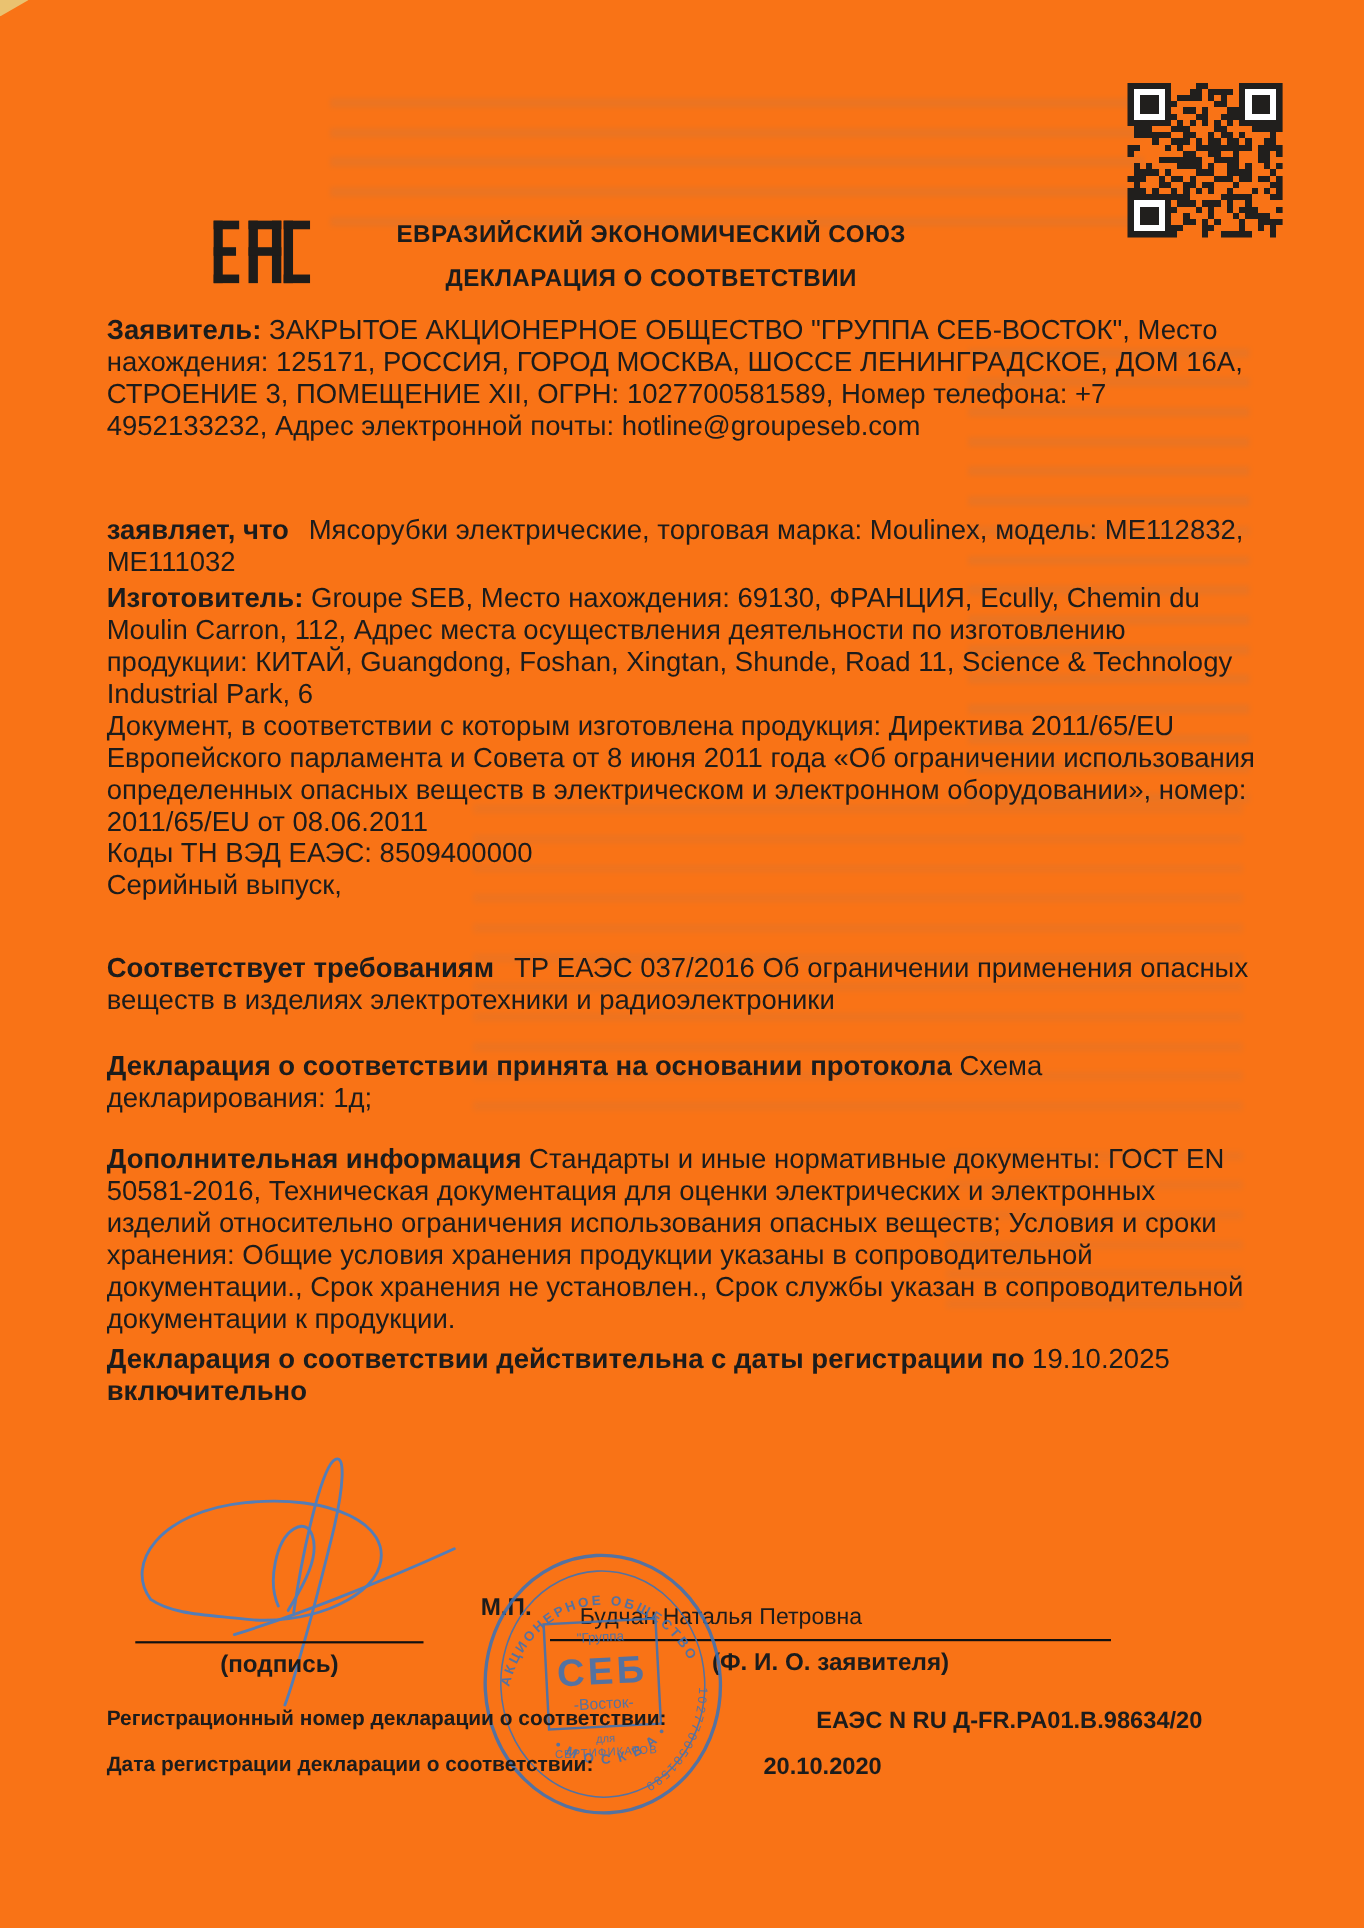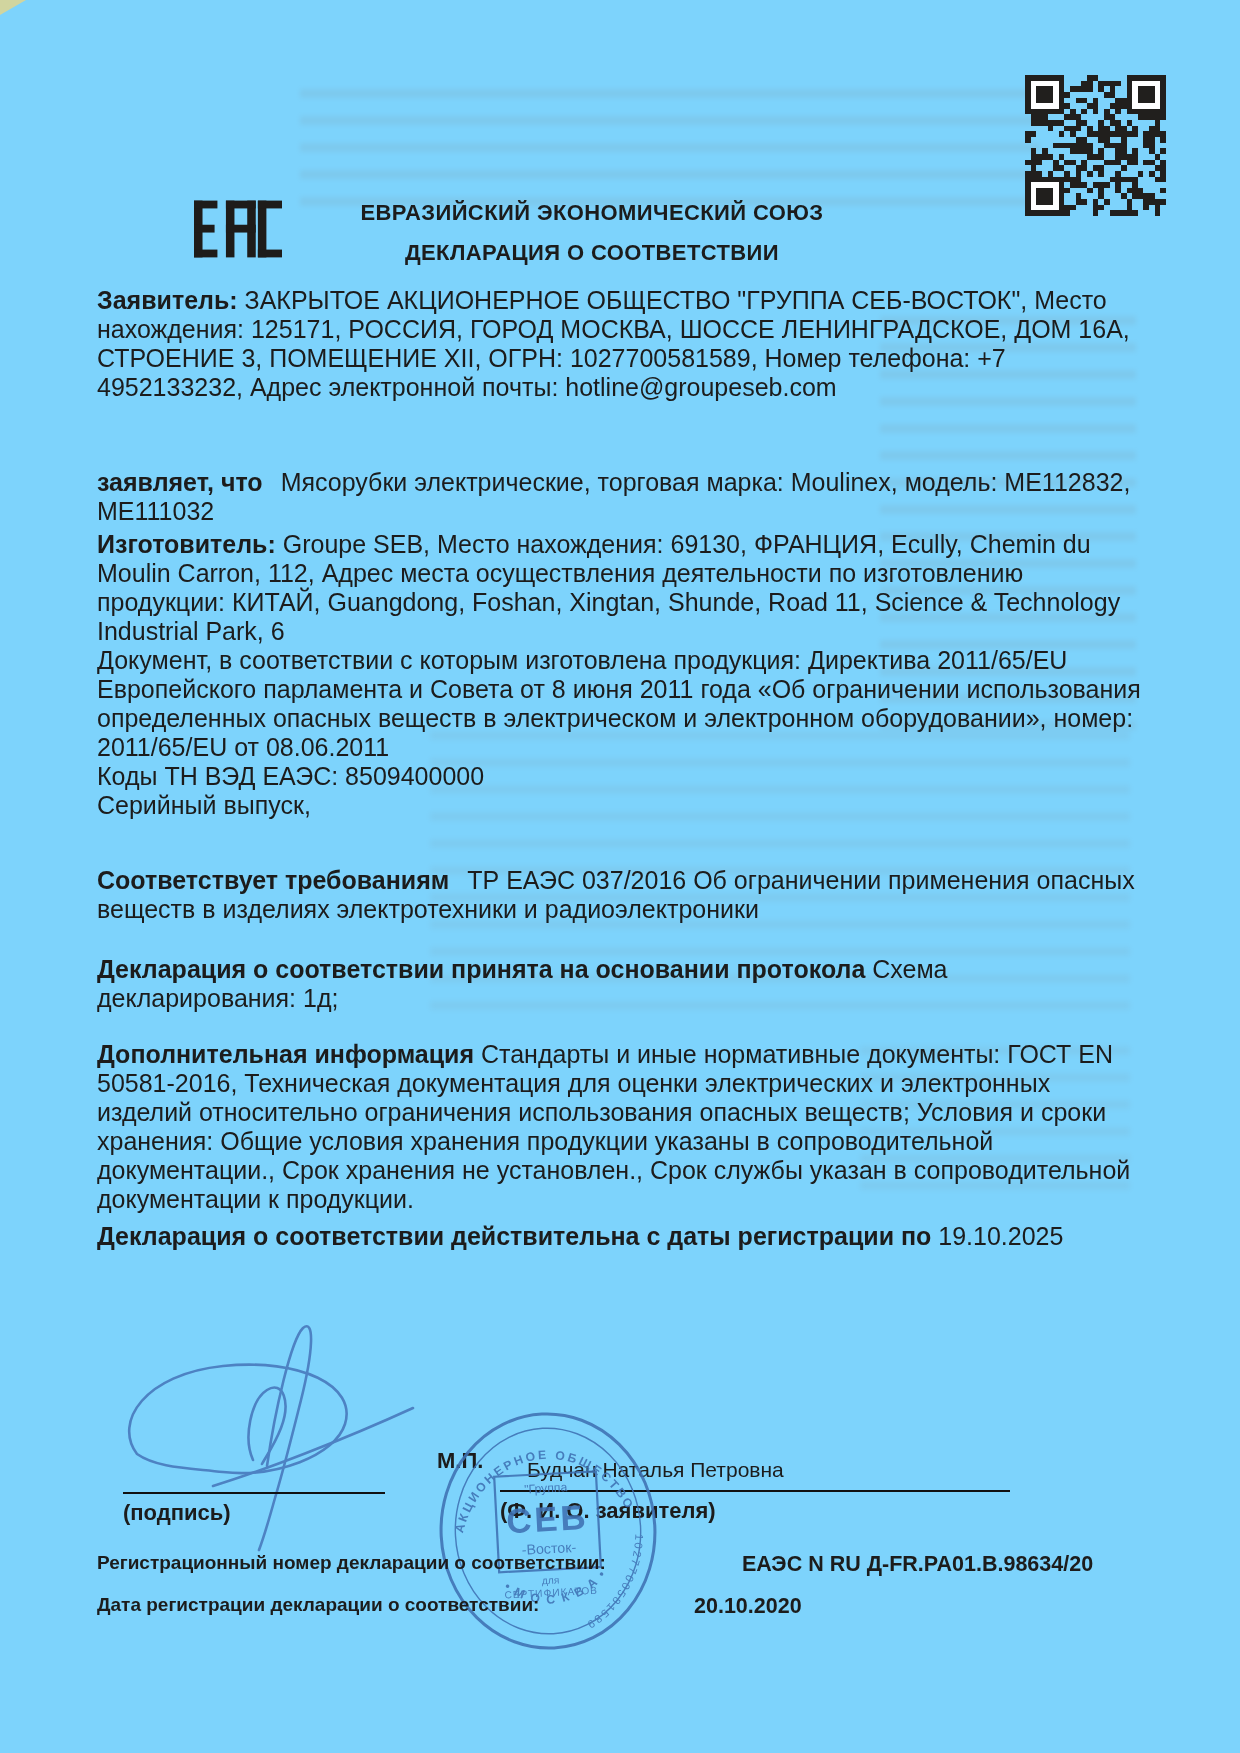--- a/index.html
+++ b/index.html
@@ -1,20 +1,20 @@
 <!DOCTYPE html>
 <html lang="ru"><head>
 <meta charset="utf-8">
 <style>
   html,body{margin:0;padding:0;background:#e9e9e9;}
   .page{
     position:relative;
     width:1240px;height:1753px;
     margin:0 auto;
-    background:#7dd3fc;
+    background:#f97316;
     font-family:"Liberation Sans", sans-serif;
     color:#1c1c1c;
     overflow:hidden;
   }
   .corner-artifact{
     position:absolute;left:0;top:0;width:26px;height:15px;
     background:#e6d687;clip-path:polygon(0 0,100% 0,0 100%);
     opacity:.8;
   }
   
@@ -32,21 +32,21 @@
   .para{
     position:absolute;left:97px;width:1046px;
     font-size:25px;line-height:29px;
   }
   .b{font-weight:bold;}
   .lead-gap{margin-right:18px;}
   .sig-line{
     position:absolute;border-top:2.5px solid #111;height:0;
   }
   .caption{
-    position:absolute;text-align:left;font-weight:bold;font-size:22px;
+    position:absolute;text-align:center;font-weight:bold;font-size:22px;
   }
   .plain{position:absolute;font-size:21px;}
   .reg-label{position:absolute;left:97px;font-size:19px;font-weight:bold;}
   .reg-value{position:absolute;font-size:21.5px;font-weight:bold;}
   .signature-svg{position:absolute;left:105px;top:1282px;width:320px;height:300px;}
   .stamp-svg{position:absolute;left:436px;top:1408px;width:224px;height:246px;opacity:.88;transform:rotate(-3deg);}
   svg text{font-family:"Liberation Sans", sans-serif;}
 </style>
 </head>
 <body>
@@ -342,20 +342,21 @@
   </div>
 
   <div class="para" style="top:866px"><span class="b lead-gap">Соответствует требованиям</span><span>ТР ЕАЭС 037/2016 Об ограничении применения опасных веществ в изделиях электротехники и радиоэлектроники</span></div>
 
   <div class="para" style="top:955px"><span class="b">Декларация о соответствии принята на основании протокола</span><span> Схема декларирования: 1д;</span></div>
 
   <div class="para" style="top:1040px"><span class="b">Дополнительная информация</span><span> Стандарты и иные нормативные документы: ГОСТ EN 50581-2016, Техническая документация для оценки электрических и электронных изделий относительно ограничения использования опасных веществ; Условия и сроки хранения: Общие условия хранения продукции указаны в сопроводительной документации., Срок хранения не установлен., Срок службы указан в сопроводительной документации к продукции.</span></div>
 
   <div class="para" style="top:1222px">
     <div><span class="b">Декларация о соответствии действительна с даты регистрации по</span><span> 19.10.2025</span></div>
+    <div class="b">включительно</div>
   </div>
 
   <svg class="signature-svg" viewBox="0 0 320 300">
     <g fill="none" stroke="#4b7ec0" stroke-width="2.6" stroke-linecap="round" opacity="0.95">
       <path d="M32,172 C8,140 40,92 118,84 C196,76 252,104 240,142 C230,174 170,196 118,190 C84,186 52,186 32,172 Z"></path>
       <path d="M148,178 C138,156 146,118 162,108 C178,98 186,120 176,146 C169,164 160,176 157,182"></path>
       <path d="M162,184 C170,128 186,58 198,46 C210,36 208,70 196,118 C186,158 176,196 170,216 C165,234 160,252 154,268"></path>
       <path d="M108,204 C160,188 238,158 308,126"></path>
     </g>
   </svg>

